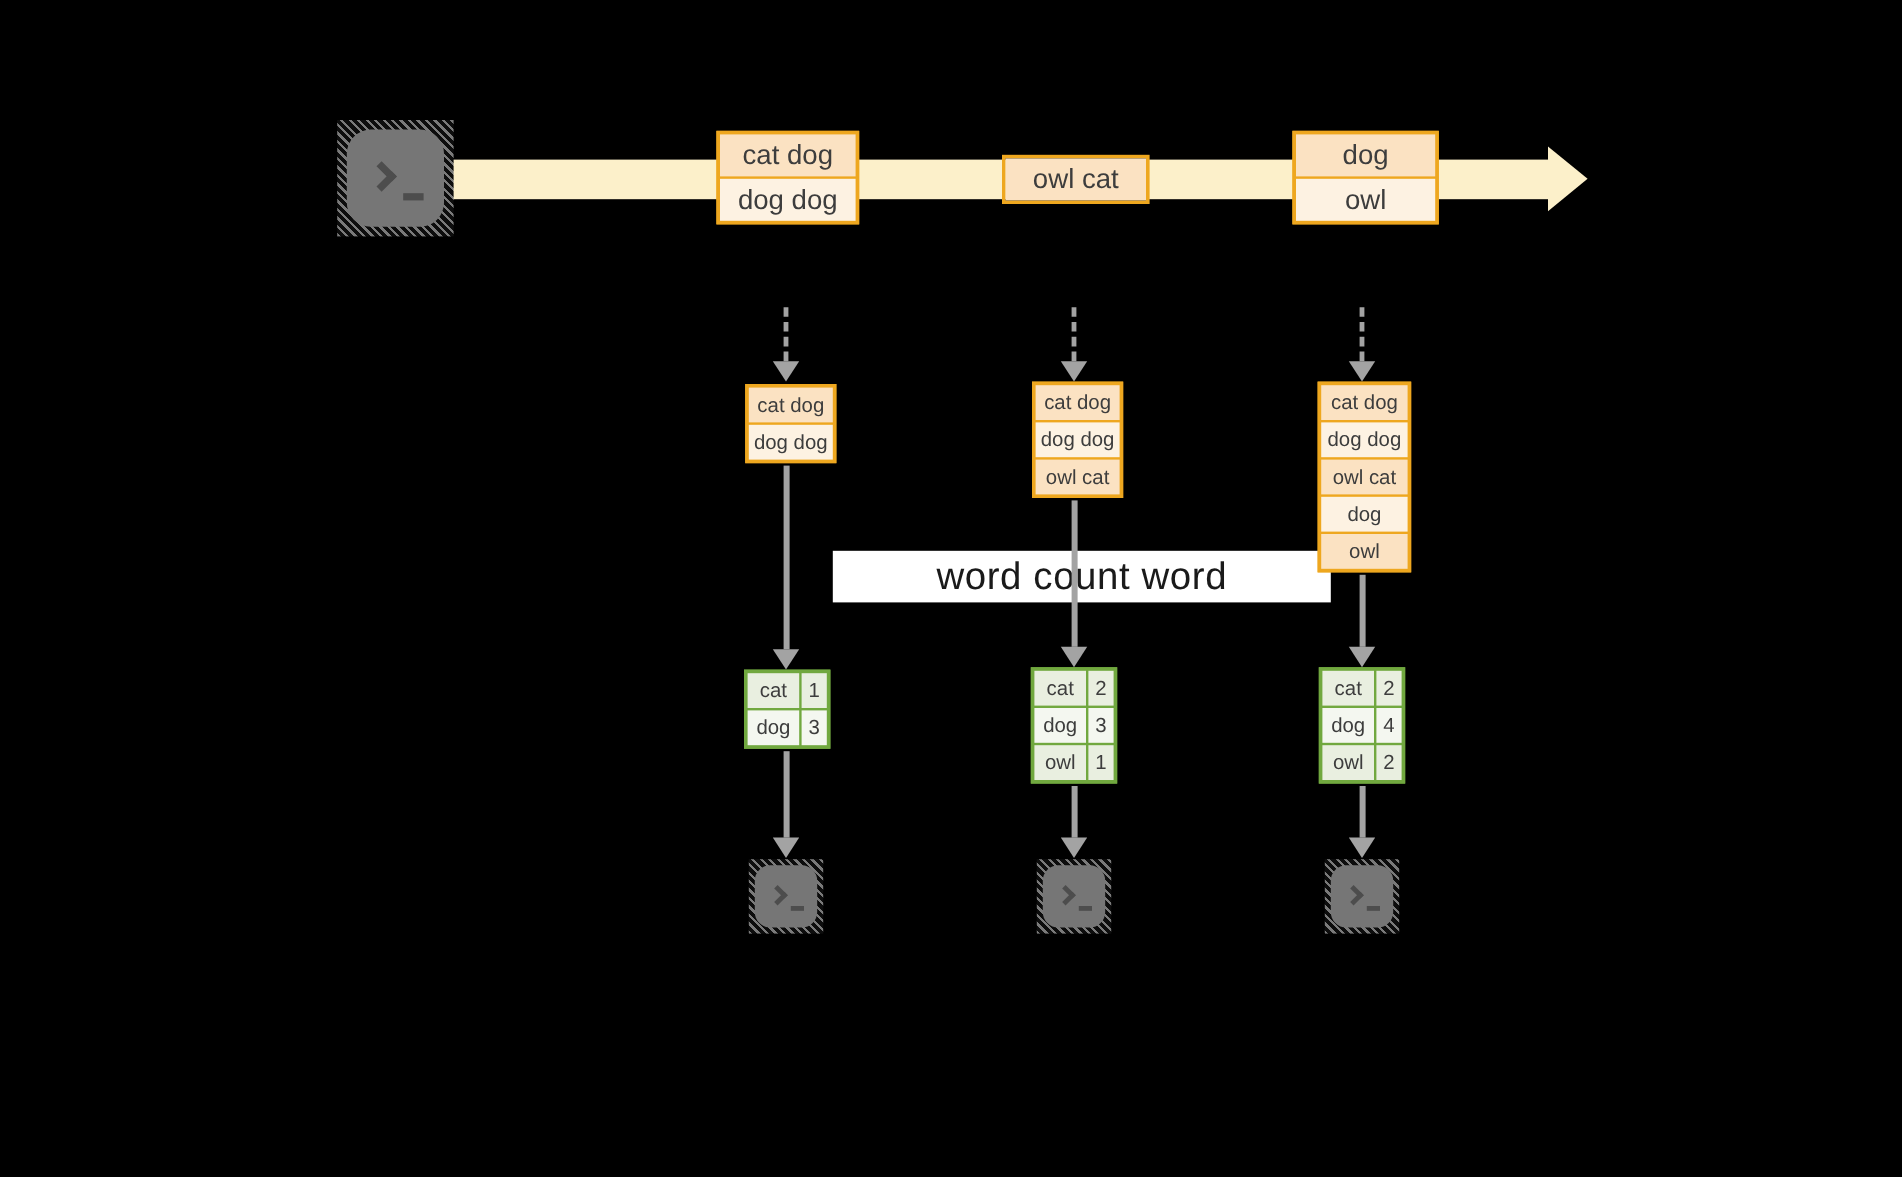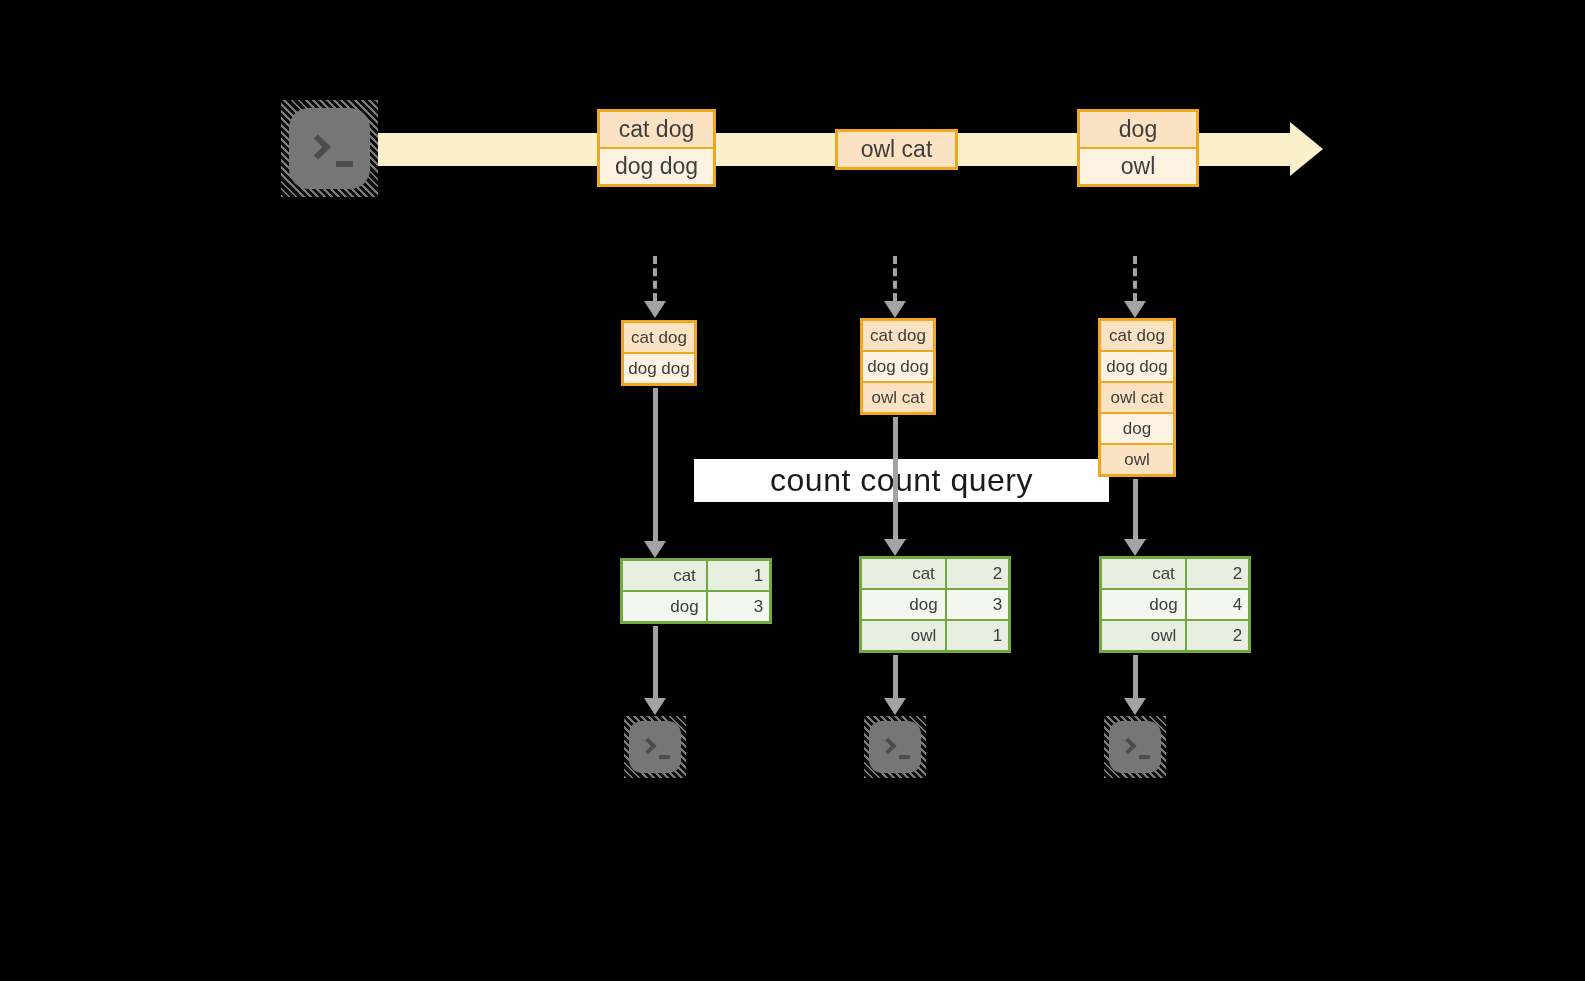--- a/index.html
+++ b/index.html
@@ -22,21 +22,21 @@
   .obox .ocell:nth-child(odd)  { background:var(--peach,#fbe2c2); }
   .obox .ocell:nth-child(even) { background:var(--cream,#fdf2e2); }
   .scell { height:35px; font-size:23px; }
   .tcell { height:29px; font-size:17px; }
   
   .gtable { position:absolute; border:3px solid var(--green,#71a83f); display:flex;
             flex-direction:column; z-index:3; background:var(--green,#71a83f); }
   .grow { display:flex; height:29px; }
   .grow + .grow { margin-top:2px; }
   .gword, .gnum { display:flex; align-items:center; justify-content:center;
-                  font-size:17px; color:var(--ink,#3d3d3d);padding-left:40px; }
+                  font-size:17px; color:var(--ink,#3d3d3d); }
   .gword { width:43px; }
   .gnum  { width:21px; margin-left:2px; }
   .gtable .grow:nth-child(odd)  .gword, .gtable .grow:nth-child(odd)  .gnum { background:var(--green_light,#e9efe0); }
   .gtable .grow:nth-child(even) .gword, .gtable .grow:nth-child(even) .gnum { background:var(--green_lighter,#f4f7f0); }
   
   .varrow { position:absolute; width:22px; display:flex; flex-direction:column;
             align-items:center; z-index:4; }
   .stem { width:5px; flex:1; background:var(--arrow,#a3a3a3); }
   .stem-dashed { width:0; flex:1; border-left:4px dashed var(--arrow,#a3a3a3); }
   .head { width:0; height:0; border-left:11px solid transparent;
@@ -116,21 +116,21 @@
     <div class="ocell tcell">owl cat</div>
   </div>
   <div class="obox" style="left:1098px;top:318px;width:72px;">
     <div class="ocell tcell">cat dog</div>
     <div class="ocell tcell">dog dog</div>
     <div class="ocell tcell">owl cat</div>
     <div class="ocell tcell">dog</div>
     <div class="ocell tcell">owl</div>
   </div>
 
-  <div class="qlabel">count count query</div>
+  <div class="qlabel">word count word</div>
 
   <div class="varrow" style="left:644px;top:388px;height:170px;">
     <div class="stem"></div>
     <div class="head"></div>
   </div>
   <div class="varrow" style="left:884px;top:417px;height:139px;">
     <div class="stem"></div>
     <div class="head"></div>
   </div>
   <div class="varrow" style="left:1124px;top:479px;height:77px;">

